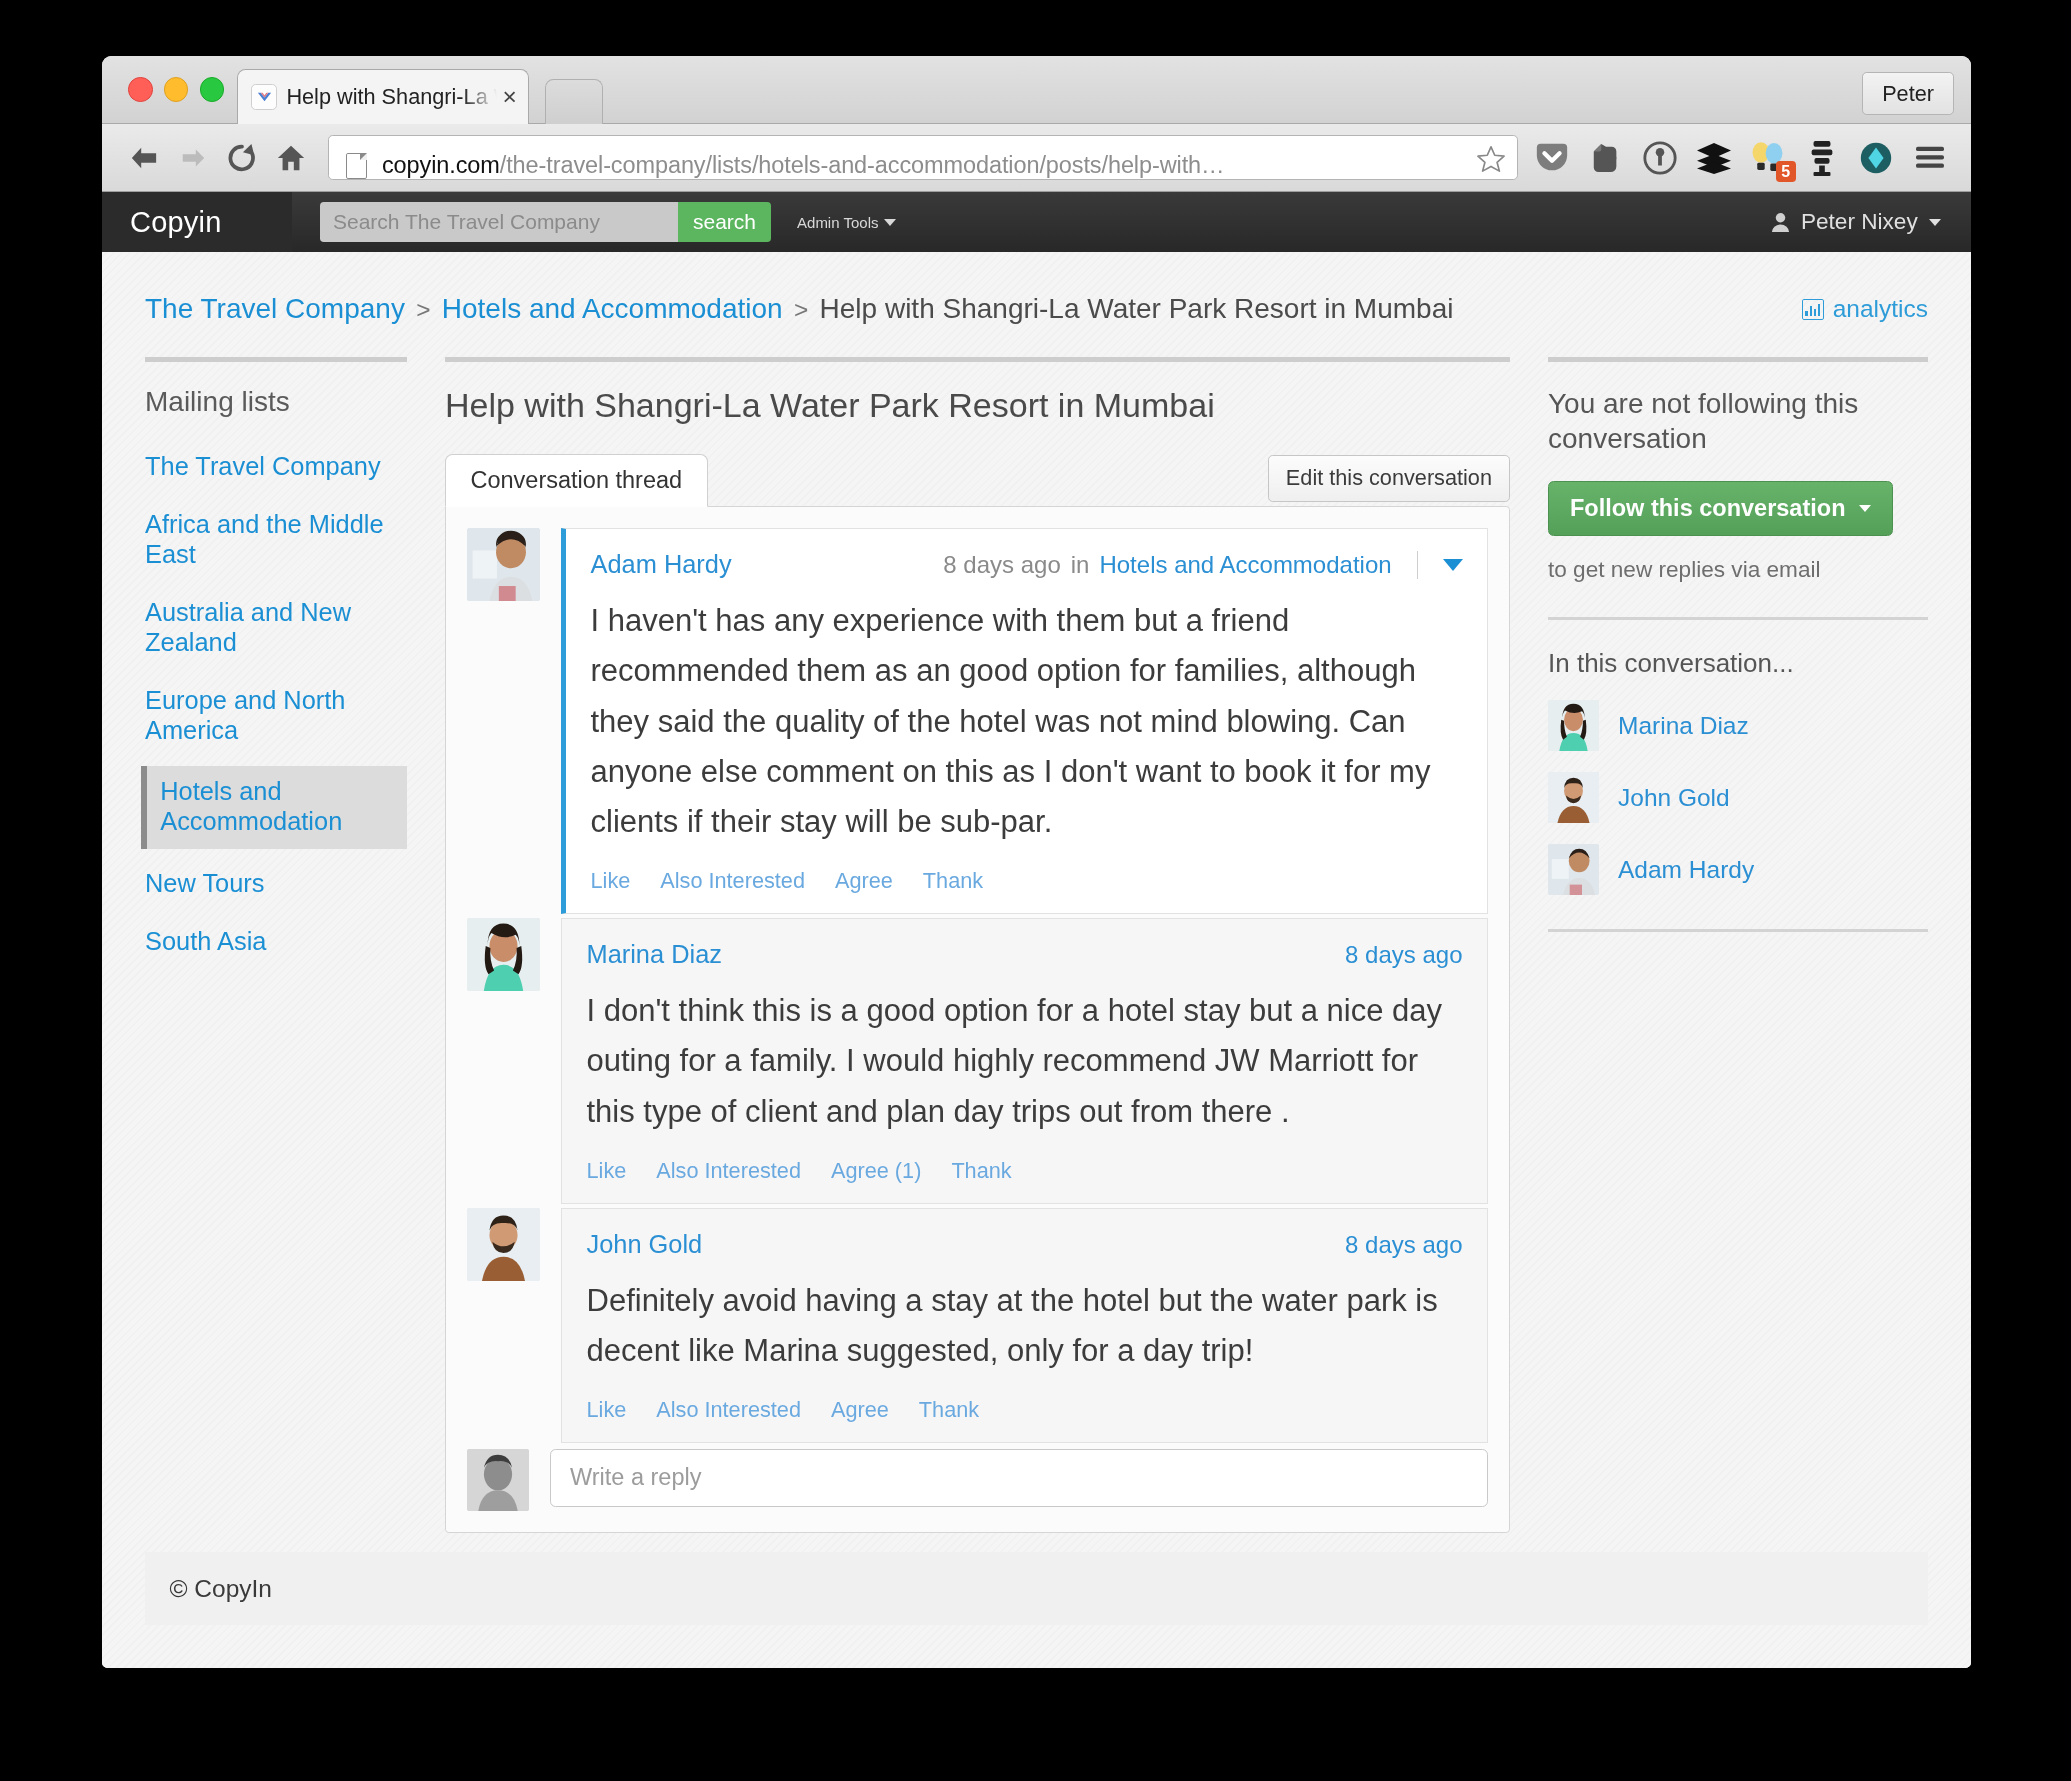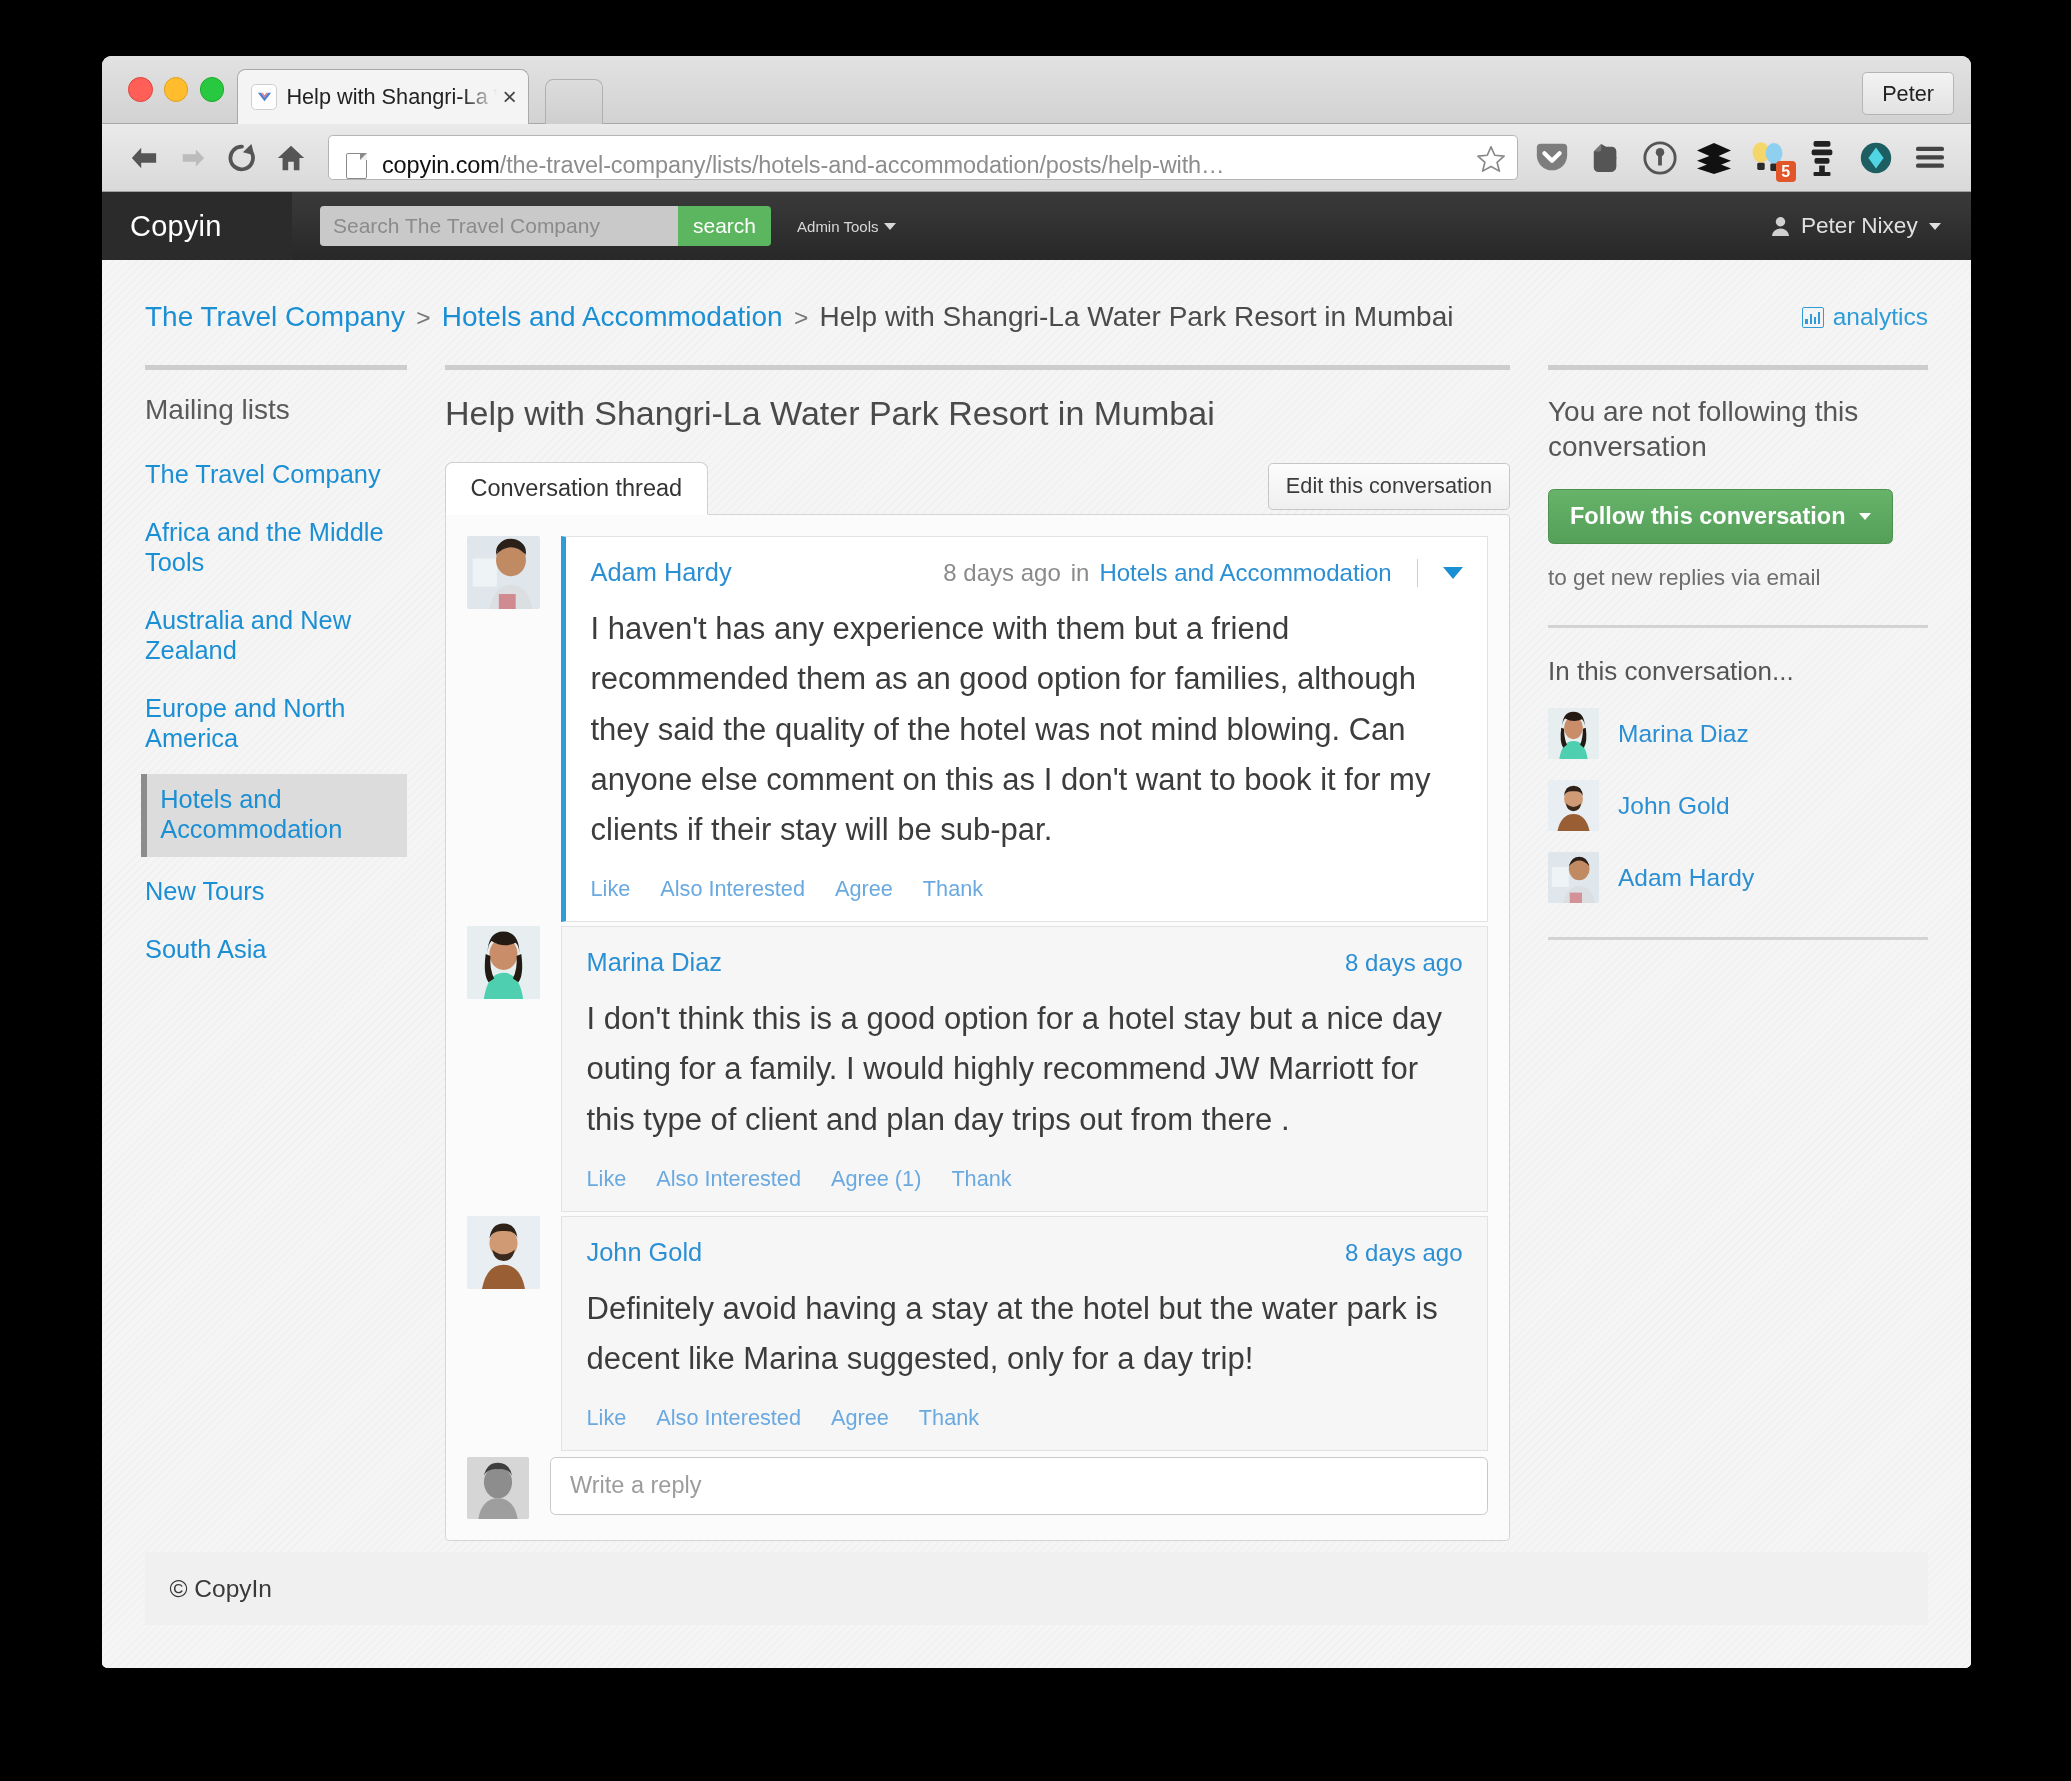--- a/index.html
+++ b/index.html
@@ -153,21 +153,21 @@
     background:
       repeating-linear-gradient(135deg,
         rgba(0,0,0,0.016) 0px, rgba(0,0,0,0.016) 1.9px,
         rgba(255,255,255,0) 1.9px, rgba(255,255,255,0) 5.6px),
       #f5f5f5;
     overflow: hidden;
   }
 
   
   .appnav {
-    height: 68px;
+    height: 60px;
     background: linear-gradient(to bottom,#3a3a3a 0%, #282828 100%);
     display: flex; align-items: center;
     position: relative;
   }
   .brand {
     width: 190px; height: 100%;
     background: #2b2b2b;
     display:flex; align-items:center; padding-left: 28px;
     color:#fff; font-size: 29px; letter-spacing: 0.2px;
   }
@@ -548,21 +548,21 @@
       </span>
     </div>
 
     <div class="cols">
 
       <div class="col-left">
         <div class="col-rule"></div>
         <div class="sidebar-title">Mailing lists</div>
 
         <div class="list-item">The Travel Company</div>
-        <div class="list-item">Africa and the Middle Tools</div>
+        <div class="list-item">Africa and the Middle East</div>
         <div class="list-item">Australia and New Zealand</div>
         <div class="list-item">Europe and North America</div>
         <div class="list-item active">Hotels and Accommodation</div>
         <div class="list-item">New Tours</div>
         <div class="list-item">South Asia</div>
       </div>
 
       <div class="col-main">
         <div class="col-rule"></div>
         <div class="conv-title">Help with Shangri-La Water Park Resort in Mumbai</div>

